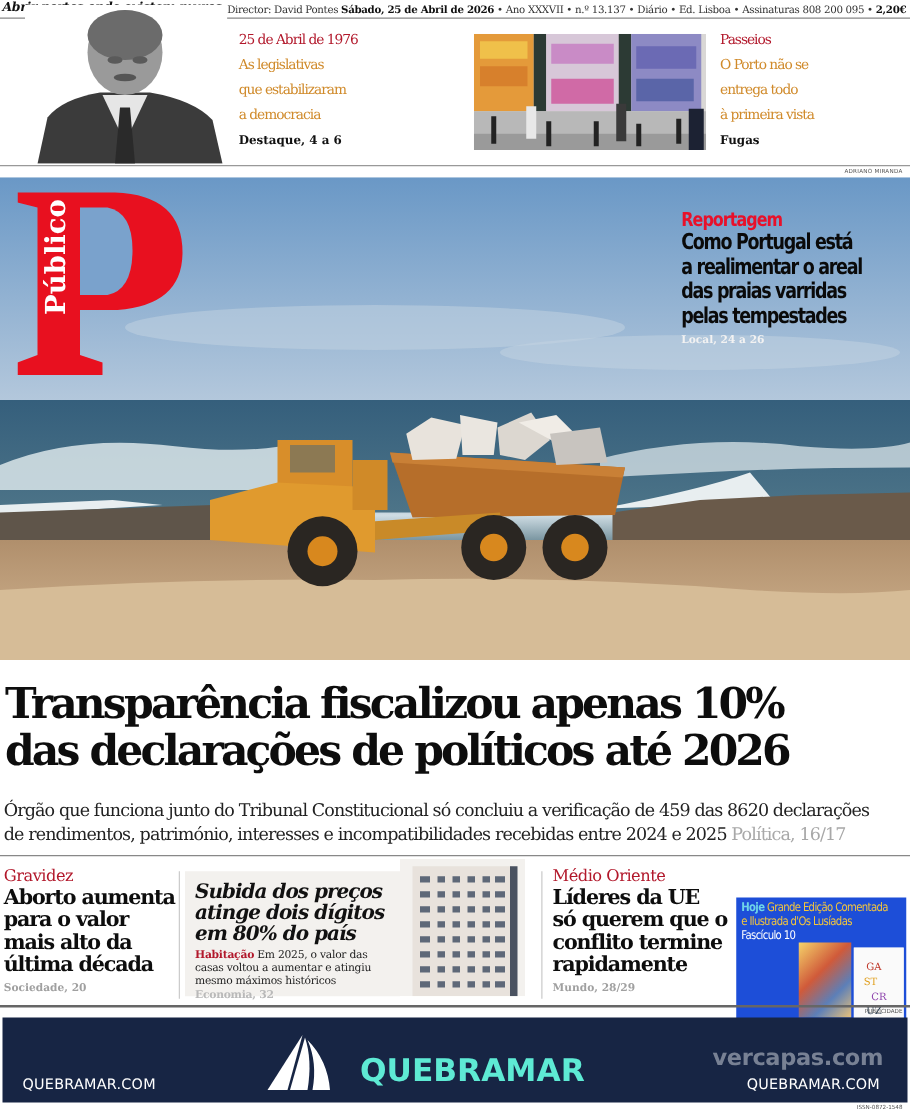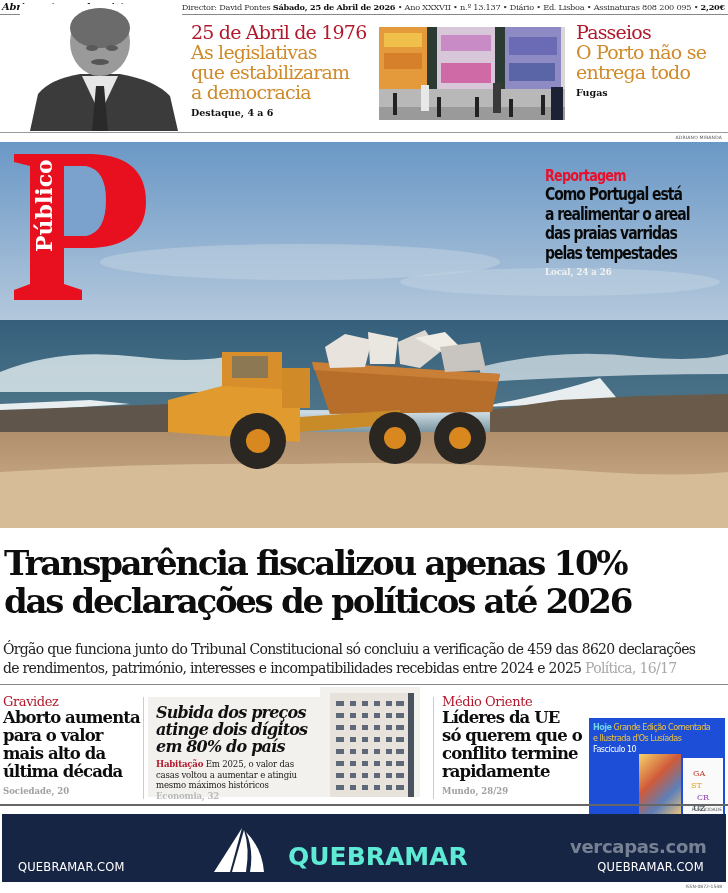--- a/index.html
+++ b/index.html
@@ -12,21 +12,21 @@
   .topstrip { left: 0; top: 0; width: 728px; height: 14px; }
   .tagline { left: 2px; top: 1px; font-family: "DejaVu Serif", serif; font-style: italic; font-weight: bold; font-size: 10px; color:#111; letter-spacing:-0.3px; white-space: nowrap; }
   .masthead-info { right: 3px; top: 2px; font-family: "DejaVu Serif", serif; font-size: 8.2px; color:#333; white-space: nowrap; letter-spacing:-0.25px; }
   .masthead-info b { color:#111; }
   .topline { left: 0; top: 14px; width: 728px; height: 1px; background: #888; }
 
   
   .portrait { left: 20px; top: 4px; width: 162px; height: 127px; overflow: hidden; }
   .teaser1 { left: 191px; top: 22px; width: 180px; }
   .kicker-red { color: #b2182b; }
-  .teaser-title { font-family: "DejaVu Serif", serif; font-size: 19px; line-height: 20px; letter-spacing: -0.8px; }
+  .teaser-title { font-family: "DejaVu Serif", serif; font-size: 11px; line-height: 20px; letter-spacing: -0.8px; }
   .teaser-sub { color: #d08a2a; }
   .teaser-ref { font-family: "DejaVu Serif", serif; font-weight: bold; font-size: 9.5px; margin-top: 5px; color:#111; }
   .graffiti { left: 379px; top: 27px; width: 186px; height: 93px; overflow: hidden; }
   .teaser2 { left: 576px; top: 22px; width: 150px; }
   .teaser-rule { left: 0; top: 132px; width: 728px; height: 1px; background: #999; }
   .credit { right: 6px; top: 135px; font-family: "DejaVu Sans", sans-serif; font-size: 4.5px; color:#555; letter-spacing: 0.2px; }
 
   
   .hero { left: 0; top: 142px; width: 728px; height: 386px; overflow: hidden;
     background: linear-gradient(180deg, #6f9cc8 0%, #8db3d6 30%, #a9c3dc 48%, #adc3d6 52%, #3e6a86 53%, #476f86 62%, #cfdde4 70%, #6c8a96 76%, #6d6253 82%, #b99e7c 86%, #cdb08a 100%); }
@@ -147,20 +147,21 @@
     <rect x="42" y="58" width="8" height="26" fill="#e8e8e8"></rect>
     <rect x="114" y="56" width="8" height="30" fill="#3a3a3a"></rect>
     <rect x="172" y="60" width="12" height="33" fill="#1c2233"></rect>
   </svg>
 </div>
 
 <div class="abs teaser2">
   <div class="teaser-title kicker-red">Passeios</div>
   <div class="teaser-title teaser-sub">O Porto não se</div>
   <div class="teaser-title teaser-sub">entrega todo</div>
+  <div class="teaser-title teaser-sub">à primeira vista</div>
   <div class="teaser-ref">Fugas</div>
 </div>
 
 <div class="abs teaser-rule"></div>
 <div class="abs credit">ADRIANO MIRANDA</div>
 
 <div class="abs hero">
   <svg width="728" height="386" viewBox="0 0 728 386">
     <defs>
       <linearGradient id="sky" x1="0" y1="0" x2="0" y2="1">

